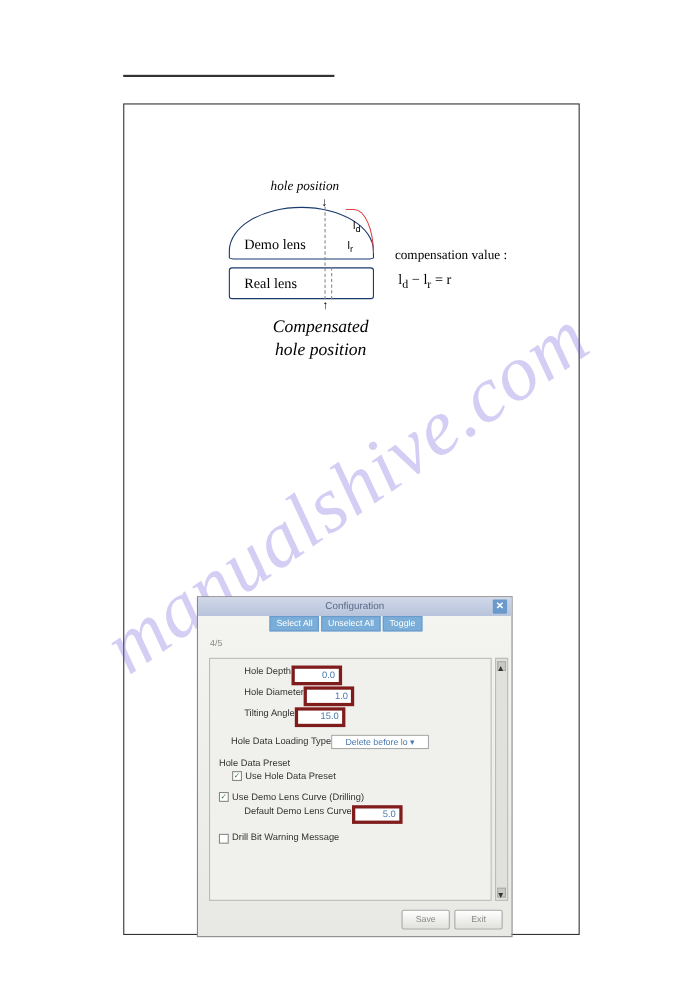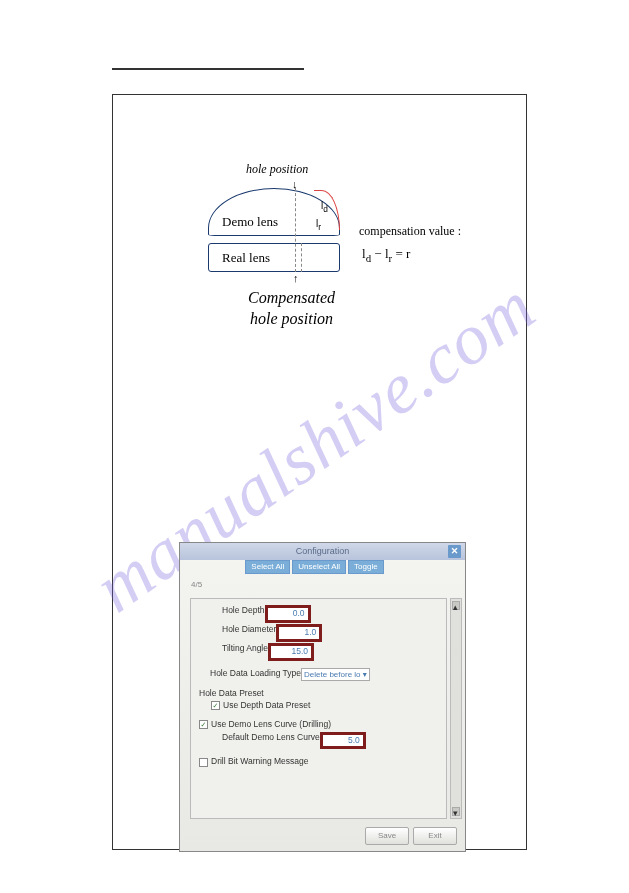--- a/index.html
+++ b/index.html
@@ -34,21 +34,21 @@
 .page-ind{position:absolute;left:11px;top:37px;font-size:8px;color:#888}
 .content{position:absolute;left:10px;top:55px;right:18px;bottom:32px;background:#f0f0ec;border:1px solid #bbb;padding:5px 8px;font-size:8.5px;line-height:1.4}
 .scrollbar{position:absolute;right:3px;top:55px;width:12px;bottom:32px;background:#e0e0dc;border:1px solid #bbb}
 .scroll-thumb{position:absolute;top:2px;left:1px;right:1px;height:9px;background:#c8c8c4;border:1px solid #aaa}
 .scroll-thumb.bot{top:auto;bottom:2px}
 .row{display:flex;justify-content:flex-start;margin:1px 11px}
 .row-indent{padding-left:12px}
 .val-box{background:#fff;border:3px solid #7f1d1d;width:46px;text-align:right;padding:0 3px;color:#4a7ab0}
 .section{margin-top:7px}
 .chk{display:inline-block;width:9px;height:9px;border:1px solid #888;background:#fff;margin-right:3px;vertical-align:middle;font-size:7px;line-height:7px;text-align:center;color:#3a7a3a}
-.dropdown{background:#fff;border:1px solid #aaa;padding:0 2px;color:#4a7ab0;font-size:8px}
+.dropdown{background:#fff;border:1px solid #aaa;padding:0 12px;color:#4a7ab0;font-size:8px}
 .btn-row{position:absolute;right:8px;bottom:6px;display:flex;gap:4px}
 .dlg-btn{width:44px;height:18px;background:linear-gradient(#fff,#e0e0dc);border:1px solid #aaa;font-size:8px;color:#888;line-height:16px;text-align:center;border-radius:2px}
 </style>
 </head>
 <body>
 
 <div class="top-line"></div>
 <div class="page-border"></div>
 <div class="watermark">manualshive.com</div>
 
@@ -90,21 +90,21 @@
       </div>
     <div class="row row-indent">
         <span>Tilting Angle</span>
         <span class="val-box">15.0</span>
       </div>
     <div class="section row">
         <span>Hole Data Loading Type</span>
         <span class="dropdown"><span>Delete before lo</span> <span>▾</span></span>
       </div>
     <div class="section">Hole Data Preset</div>
-    <div class="row-indent"><span class="chk">✓</span><span>Use Depth Data Preset</span></div>
+    <div class="row-indent"><span class="chk">✓</span><span>Use Hole Data Preset</span></div>
     <div class="section"><span class="chk">✓</span><span>Use Demo Lens Curve (Drilling)</span></div>
     <div class="row row-indent">
         <span>Default Demo Lens Curve</span>
         <span class="val-box">5.0</span>
       </div>
     <div class="section"><span class="chk"></span><span>Drill Bit Warning Message</span></div>
   </div>
   <div class="scrollbar">
     <div class="scroll-thumb">▴</div>
     <div class="scroll-thumb bot">▾</div>

